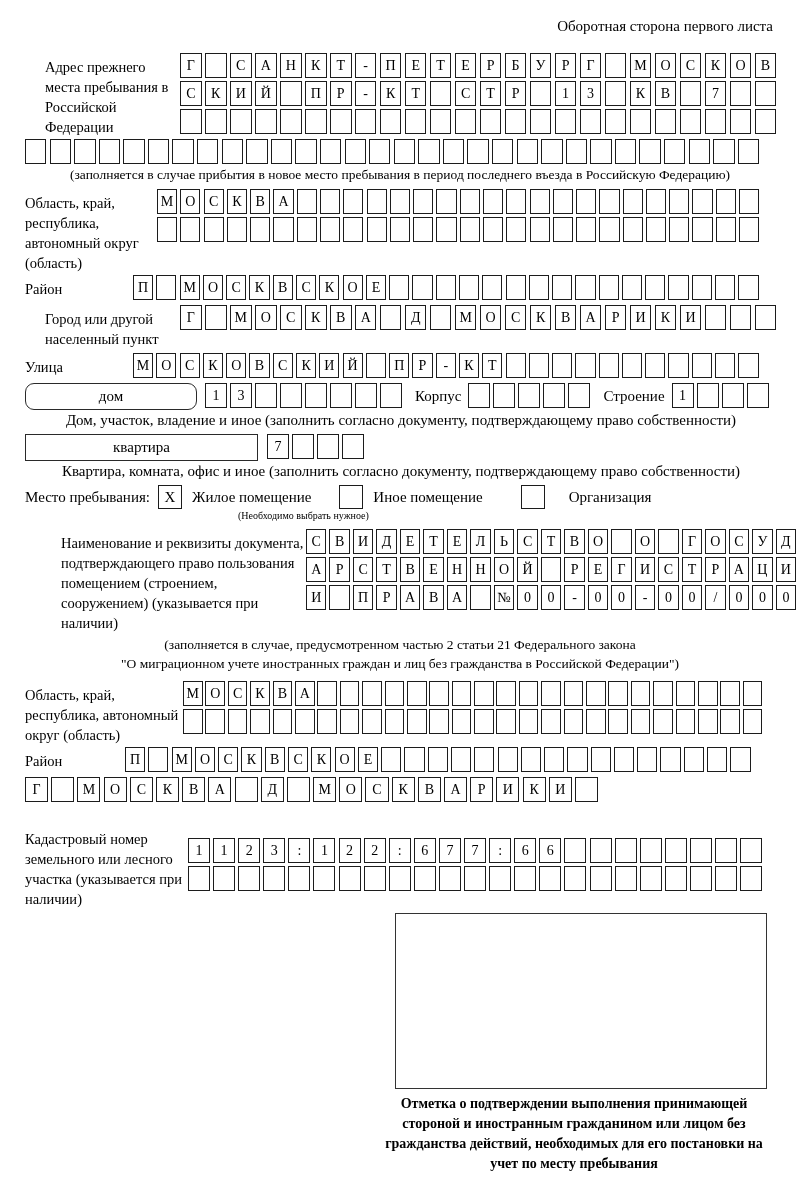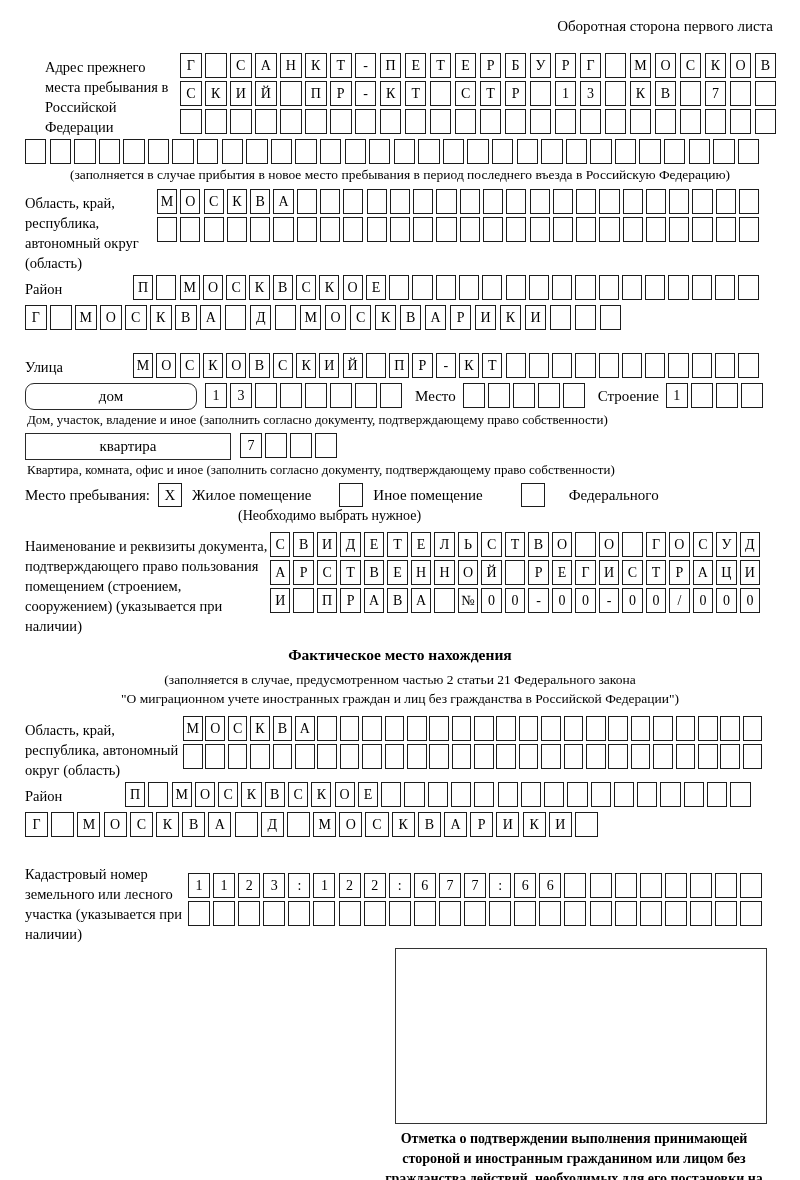--- a/index.html
+++ b/index.html
@@ -10,21 +10,21 @@
   .hdr-note{text-align:right;font-size:15px;margin:8px 2px 18px 0;}
 
   .frow{display:flex;align-items:flex-start;}
   .lbl{font-size:14.5px;line-height:20px;padding-top:4px;}
   .lbl.w135{width:135px;flex:none;margin-left:20px;}
   .lbl.w132{width:132px;flex:none;}
   .lbl.w108{width:108px;flex:none;}
   .lbl.w100{width:100px;flex:none;}
   .lbl.w155{width:158px;flex:none;}
   .lbl.w160{width:163px;flex:none;}
-  .lbl.w245{width:245px;flex:none;}
+  .lbl.w245{width:245px;flex:none;margin-left:36px;}
 
   .rows{flex:1;min-width:0;}
   .cellrow{display:flex;margin-bottom:3px;}
   .cell{flex:none;display:inline-block;box-sizing:border-box;
         width:var(--cw,22px);height:25px;border:1.6px solid #1c1c1c;
         margin-right:var(--cg,3px);text-align:center;
         font-size:14px;line-height:23px;}
   .cw24{--cw:21.6px;--cg:3.4px;}
   .cw30{--cw:21.4px;--cg:3.2px;}
   .cw26{--cw:20.2px;--cg:3.1px;}
@@ -38,27 +38,27 @@
   .note-c{text-align:center;font-size:13.5px;margin:2px 0 6px 0;}
   .sec-title{text-align:center;font-weight:bold;font-size:16px;margin:6px 0 10px 0;}
 
   .blockgap{margin-bottom:2px;}
   .tallrow{min-height:46px;}
 
   .widebox{box-sizing:border-box;border:1.7px solid #2a2a2a;height:27px;
            line-height:25px;text-align:center;font-size:15px;flex:none;}
   .inline-lab{font-size:15px;line-height:27px;flex:none;}
 
-  .cap{font-size:13px;margin:1px 0 5px 2px;}
+  .cap{font-size:15px;margin:1px 0 5px 2px;text-align:center;}
 
   .ptype{display:flex;align-items:center;font-size:15px;margin-top:2px;}
   .cbox{flex:none;display:inline-block;box-sizing:border-box;width:24px;height:24px;
         border:1.6px solid #1c1c1c;text-align:center;line-height:22px;font-size:15px;}
   .ptype .optlab{margin:0 14px 0 10px;}
-  .choose-note{font-size:14px;margin:1px 0 8px 213px;}
+  .choose-note{font-size:10px;margin:1px 0 8px 213px;}
 
   .fact-title{text-align:center;font-weight:bold;font-size:15.5px;margin:10px 0 6px 0;}
   .fact-note{text-align:center;font-size:13.5px;line-height:19px;margin-bottom:8px;}
 
   .rows.pad-top{padding-top:13px;}
 
   .stampbox{box-sizing:border-box;width:372px;height:176px;border:1.9px solid #333;
             margin:4px 8px 0 auto;}
   .stampcap{width:402px;margin:5px 0 0 auto;text-align:center;font-weight:bold;
             font-size:14px;line-height:20px;}
@@ -279,20 +279,21 @@
           <span class="cell"></span>
           <span class="cell"></span>
           <span class="cell"></span>
           <span class="cell"></span>
           <span class="cell"></span>
         </div>
     </div>
   </div>
 
   <div class="frow blockgap tallrow">
+    <div class="lbl w135">Город или другой населенный пункт</div>
     <div class="rows">
       <div class="cellrow cw24">
           <span class="cell">Г</span>
           <span class="cell"></span>
           <span class="cell">М</span>
           <span class="cell">О</span>
           <span class="cell">С</span>
           <span class="cell">К</span>
           <span class="cell">В</span>
           <span class="cell">А</span>
@@ -356,57 +357,57 @@
     <div class="cellrow cwd" style="margin-bottom:0;">
         <span class="cell">1</span>
         <span class="cell">3</span>
         <span class="cell"></span>
         <span class="cell"></span>
         <span class="cell"></span>
         <span class="cell"></span>
         <span class="cell"></span>
         <span class="cell"></span>
       </div>
-    <div class="inline-lab" style="margin:0 7px 0 10px;">Место</div>
+    <div class="inline-lab" style="margin:0 7px 0 10px;">Корпус</div>
     <div class="cellrow cwd" style="margin-bottom:0;">
         <span class="cell"></span>
         <span class="cell"></span>
         <span class="cell"></span>
         <span class="cell"></span>
         <span class="cell"></span>
       </div>
     <div class="inline-lab" style="margin:0 7px 0 10px;">Строение</div>
     <div class="cellrow cwd" style="margin-bottom:0;">
         <span class="cell">1</span>
         <span class="cell"></span>
         <span class="cell"></span>
         <span class="cell"></span>
       </div>
   </div>
   <div class="cap">Дом, участок, владение и иное (заполнить согласно документу, подтверждающему право собственности)</div>
 
   <div class="frow blockgap" style="align-items:flex-start;">
-    <div class="widebox" style="width:206px;margin-right:9px;">квартира</div>
+    <div class="widebox" style="width:233px;margin-right:9px;">квартира</div>
     <div class="cellrow cwd" style="margin-bottom:0;">
         <span class="cell">7</span>
         <span class="cell"></span>
         <span class="cell"></span>
         <span class="cell"></span>
       </div>
   </div>
   <div class="cap">Квартира, комната, офис и иное (заполнить согласно документу, подтверждающему право собственности)</div>
 
   <div class="ptype">
     <span>Место пребывания:</span>
     <span class="cbox" style="margin-left:8px;">X</span>
     <span class="optlab">Жилое помещение</span>
     <span class="cbox" style="margin-left:14px;"></span>
     <span class="optlab">Иное помещение</span>
     <span class="cbox" style="margin-left:24px;"></span>
-    <span class="optlab" style="margin-left:24px;">Федерального</span>
+    <span class="optlab" style="margin-left:24px;">Организация</span>
   </div>
   <div class="choose-note">(Необходимо выбрать нужное)</div>
 
   <div class="frow blockgap">
     <div class="lbl w245">Наименование и реквизиты документа, подтверждающего право пользования помещением (строением, сооружением) (указывается при наличии)</div>
     <div class="rows">
       <div class="cellrow cw21">
           <span class="cell">С</span>
           <span class="cell">В</span>
           <span class="cell">И</span>
@@ -471,21 +472,20 @@
           <span class="cell">0</span>
           <span class="cell">0</span>
           <span class="cell">/</span>
           <span class="cell">0</span>
           <span class="cell">0</span>
           <span class="cell">0</span>
         </div>
     </div>
   </div>
 
-  <div class="fact-title">Фактическое место нахождения</div>
   <div class="fact-note">
     <div>(заполняется в случае, предусмотренном частью 2 статьи 21 Федерального закона</div>
     <div>"О миграционном учете иностранных граждан и лиц без гражданства в Российской Федерации")</div>
   </div>
 
   <div class="frow blockgap">
     <div class="lbl w155">Область, край, республика, автономный округ (область)</div>
     <div class="rows">
       <div class="cellrow cw26b">
           <span class="cell">М</span>

